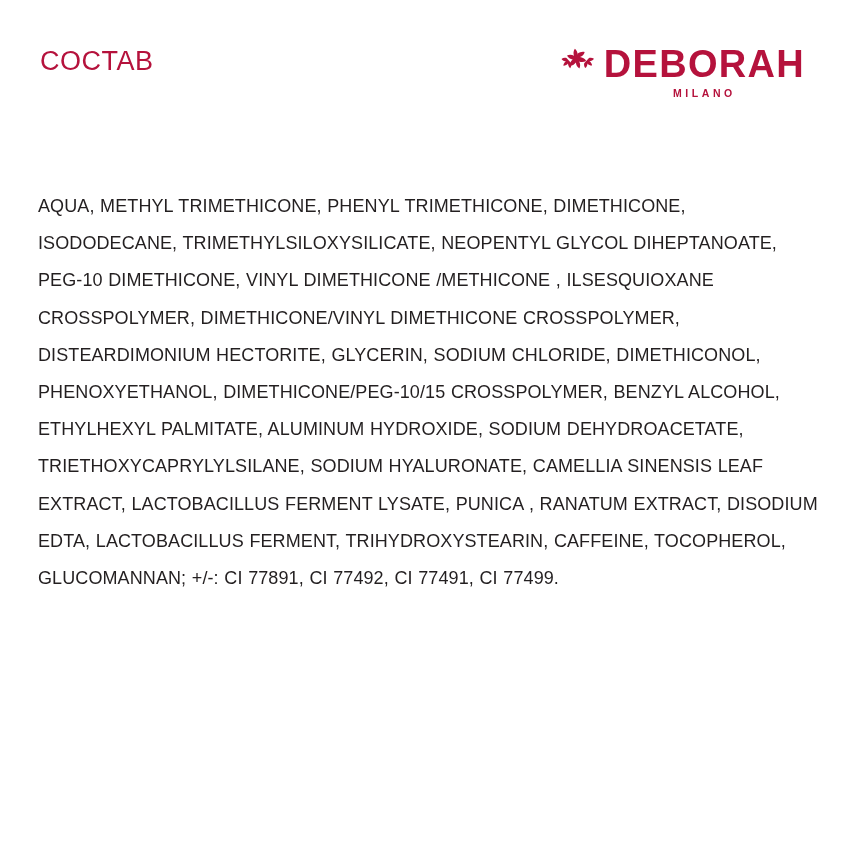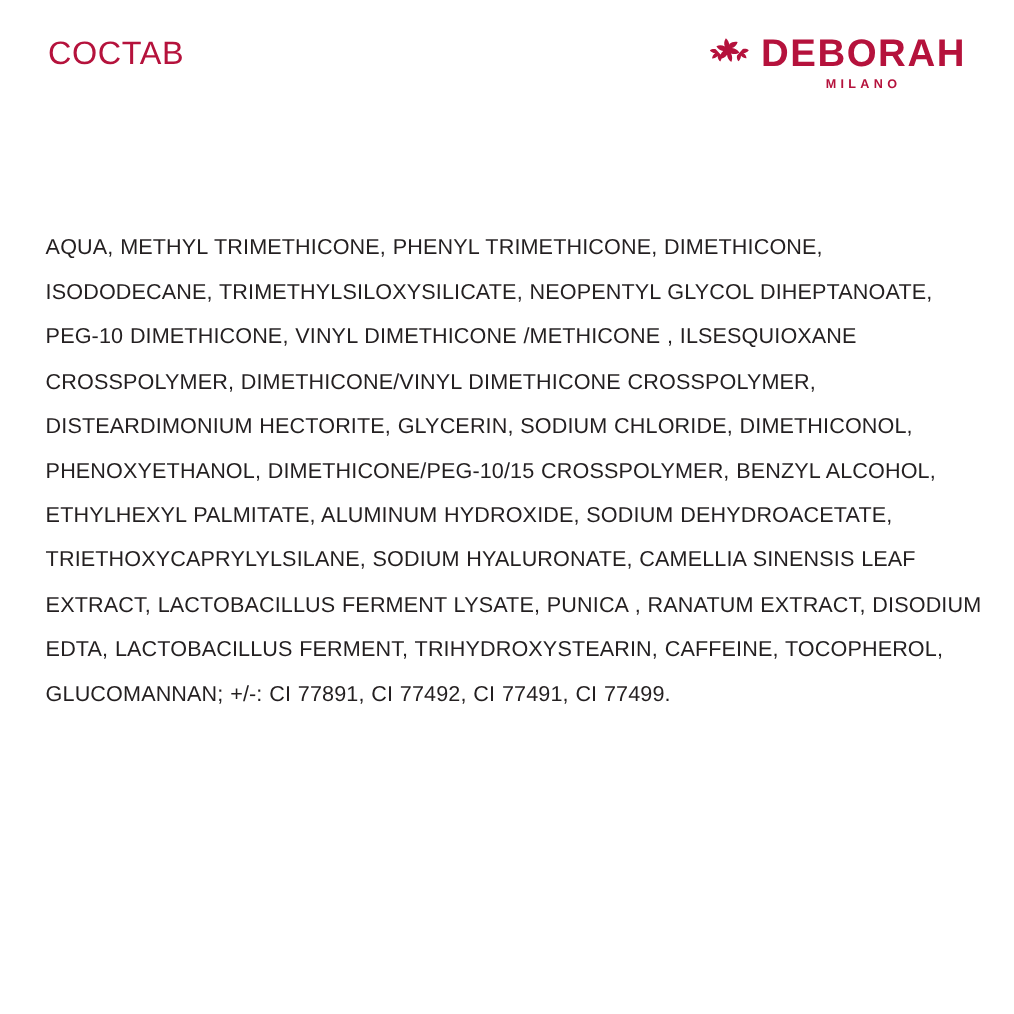--- a/index.html
+++ b/index.html
@@ -15,21 +15,21 @@
   }
   .page {
     position: relative;
     width: 845px;
     height: 845px;
     box-sizing: border-box;
   }
   
   .header {
     position: absolute;
-    top: 0;
+    top: 17px;
     left: 0;
     right: 0;
     height: 120px;
     text-align: center;
   }
   .product-code {
     position: absolute;
     left: 40px;
     top: 29px;
     font-size: 27px;
@@ -49,21 +49,21 @@
     height: 34px;
     margin-right: 4px;
     flex: 0 0 auto;
   }
   .brand-text {
     display: flex;
     flex-direction: column;
     align-items: center;
   }
   .brand-name {
-    font-size: 32px;
+    font-size: 38px;
     font-weight: bold;
     letter-spacing: 1.3px;
     color: #b5123c;
     line-height: 1;
   }
   .brand-sub {
     font-size: 10.5px;
     font-weight: bold;
     letter-spacing: 3.6px;
     color: #b5123c;

